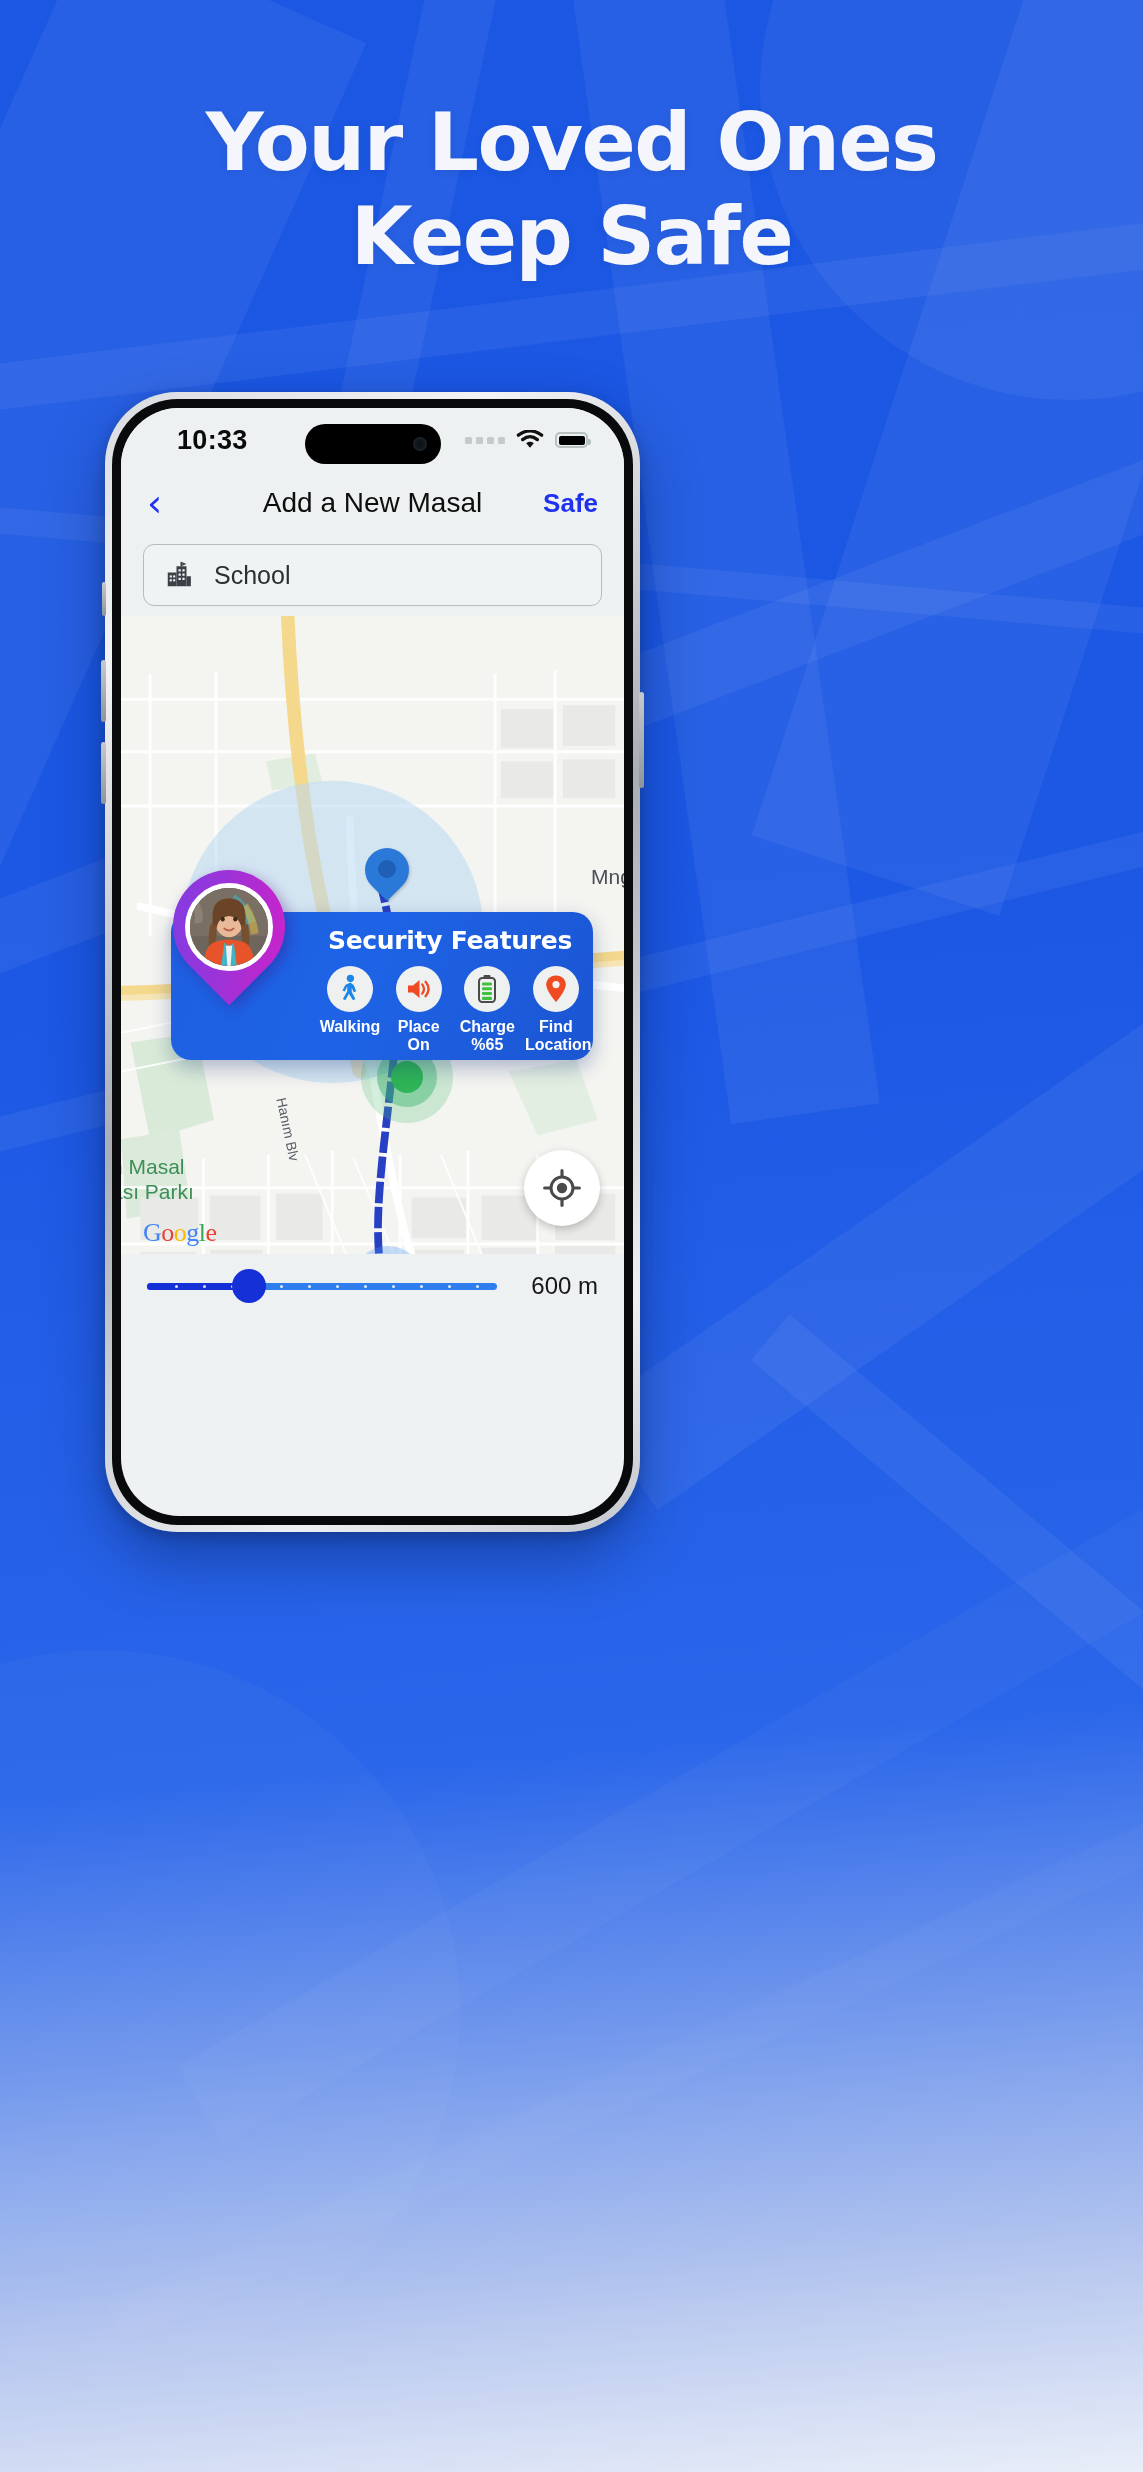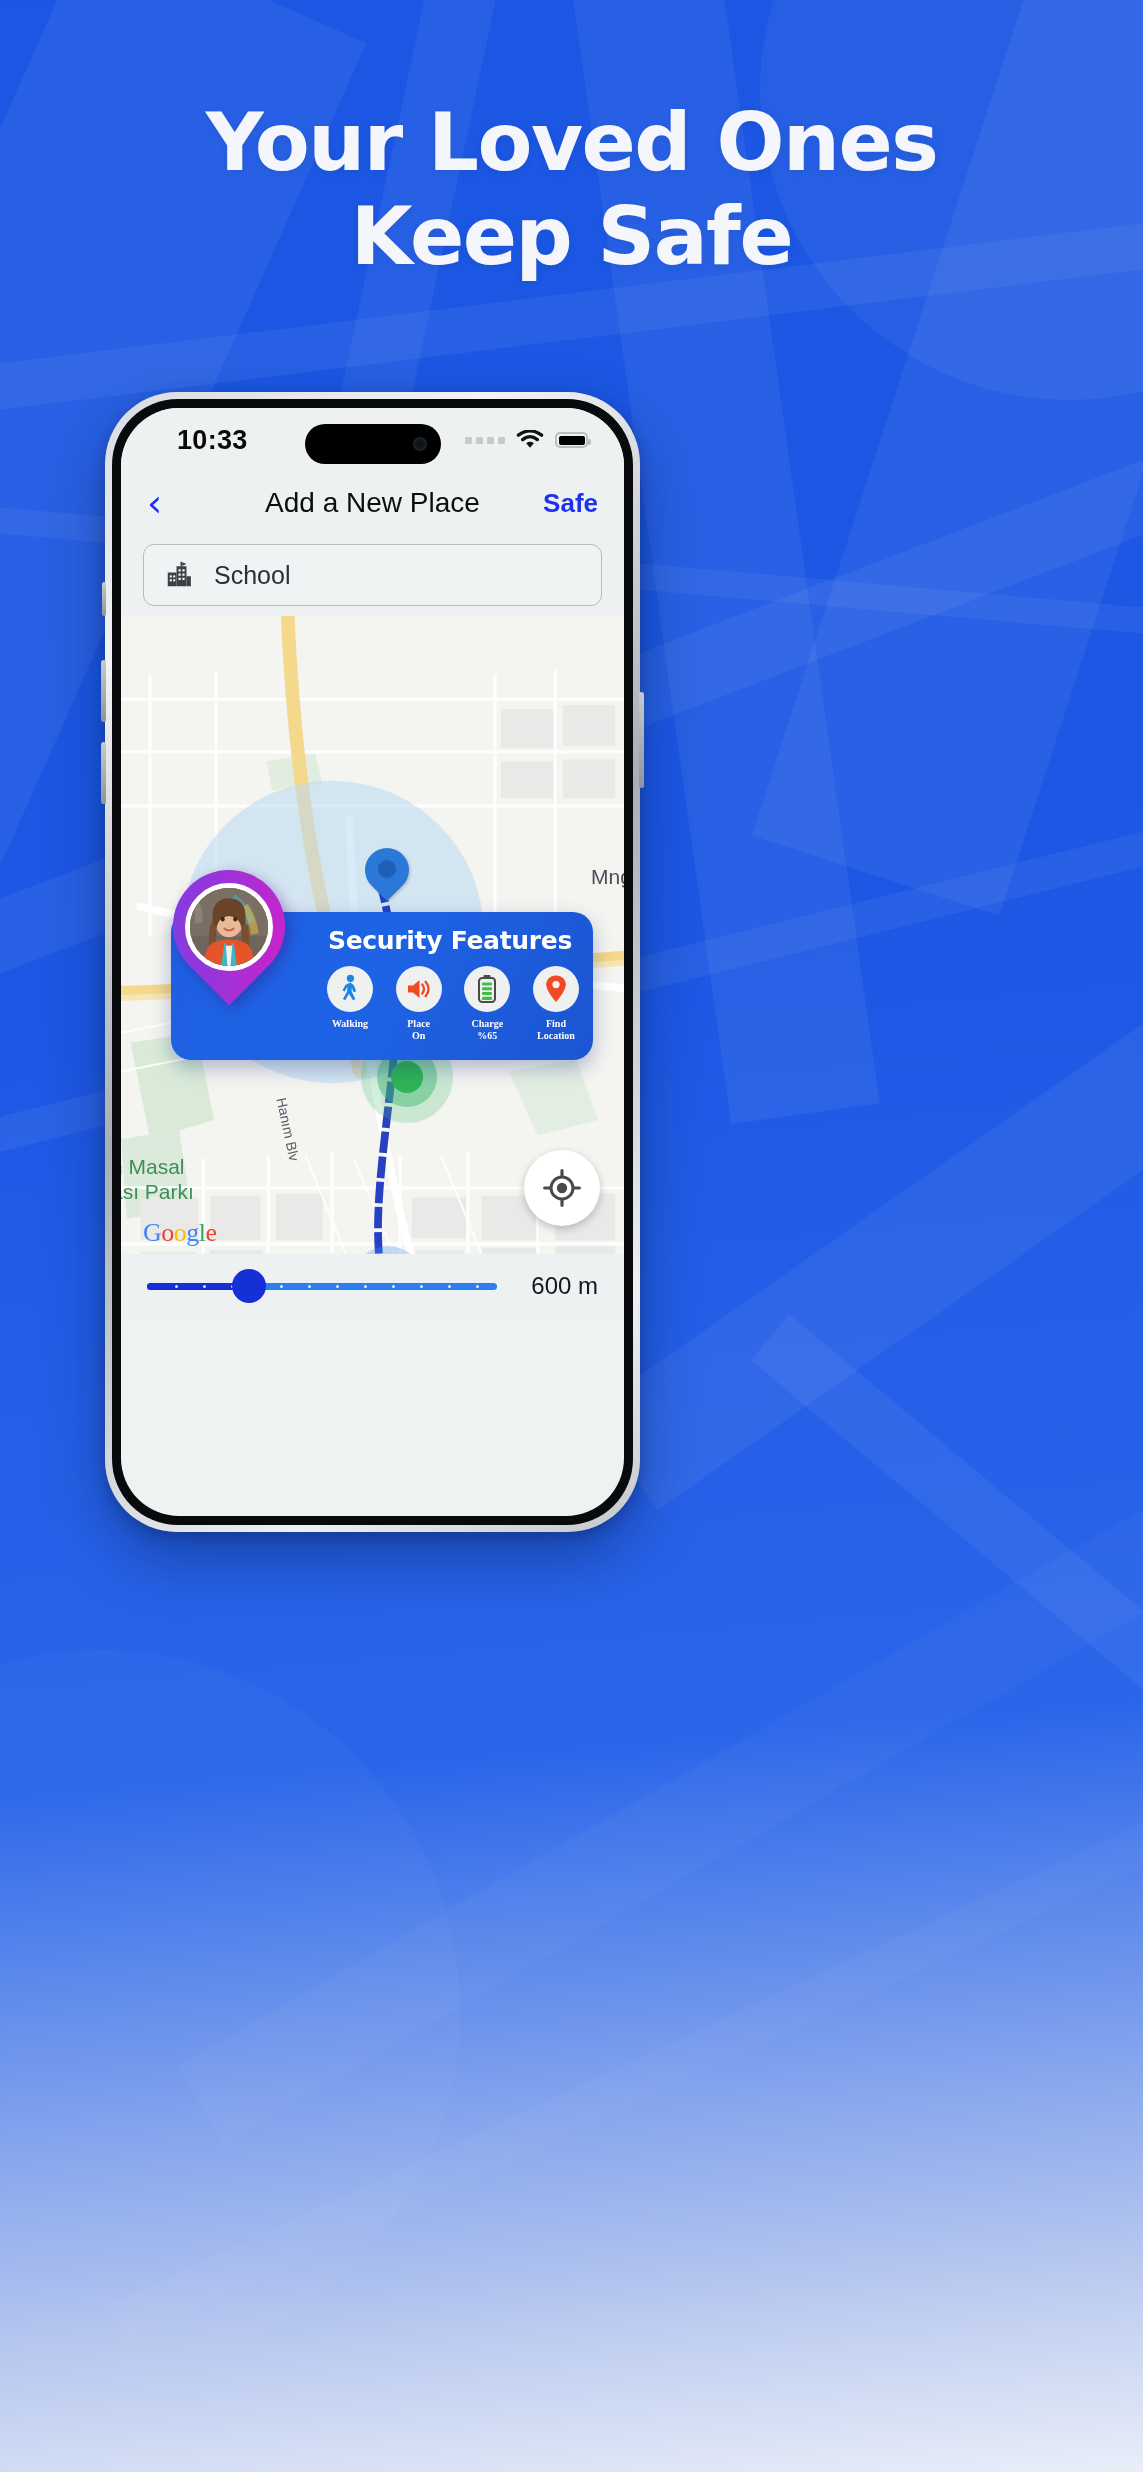--- a/index.html
+++ b/index.html
@@ -206,22 +206,22 @@
   }
   #sec-feats{
     position:absolute; left:148px; top:54px; width:268px;
     display:flex; justify-content:space-between;
   }
   .feat{ width:62px; text-align:center; cursor:pointer; }
   .feat .circ{
     width:46px; height:46px; border-radius:50%; background:#eef1f0;
     margin:0 auto 6px; display:flex; align-items:center; justify-content:center;
   }
-  .feat .cap{ color:#fff; font-size:10px; line-height:1.15; font-weight:600;
-    font-family:Liberation Serif, serif; }
+  .feat .cap{ color:#fff; font-size:16px; line-height:1.15; font-weight:600;
+    font-family:Liberation Sans, sans-serif; }
 
   
   #avatar-pin{
     position:absolute; left:-4px; top:-42px; width:124px; height:158px; z-index:7;
   }
   #avatar-pin .pin-shape{
     position:absolute; left:6px; top:0; width:112px; height:112px;
     border-radius:50% 50% 50% 0; transform:rotate(-45deg);
     background:linear-gradient(140deg,#7b3fe4 0%,#9b33d8 45%,#d61fc6 100%);
     box-shadow:0 6px 14px rgba(60,10,120,.35);
@@ -287,21 +287,21 @@
             <path d="M2.4 5.2 Q14 -3.4 25.6 5.2" stroke="#111" stroke-width="3.3" fill="none" stroke-linecap="round"></path>
           </svg>
           <div id="batt">
               <div id="batt-fill"></div>
             </div>
         </div>
       </div>
 
       <div id="navbar">
         <div id="back-btn">‹</div>
-        <div id="nav-title">Add a New Place</div>
+        <div id="nav-title">Add a New Masal</div>
         <div id="save-btn">Safe</div>
       </div>
 
       <div id="form-area">
         <div id="place-field">
           <svg width="30" height="30" viewBox="0 0 24 24">
             <rect x="3" y="10" width="7" height="11" fill="#3c4148"></rect>
             <rect x="10" y="5" width="8" height="16" fill="#3c4148"></rect>
             <rect x="18" y="13" width="3.5" height="8" fill="#3c4148"></rect>
             <rect x="13.2" y="1.5" width="1.4" height="3.6" fill="#3c4148"></rect>

